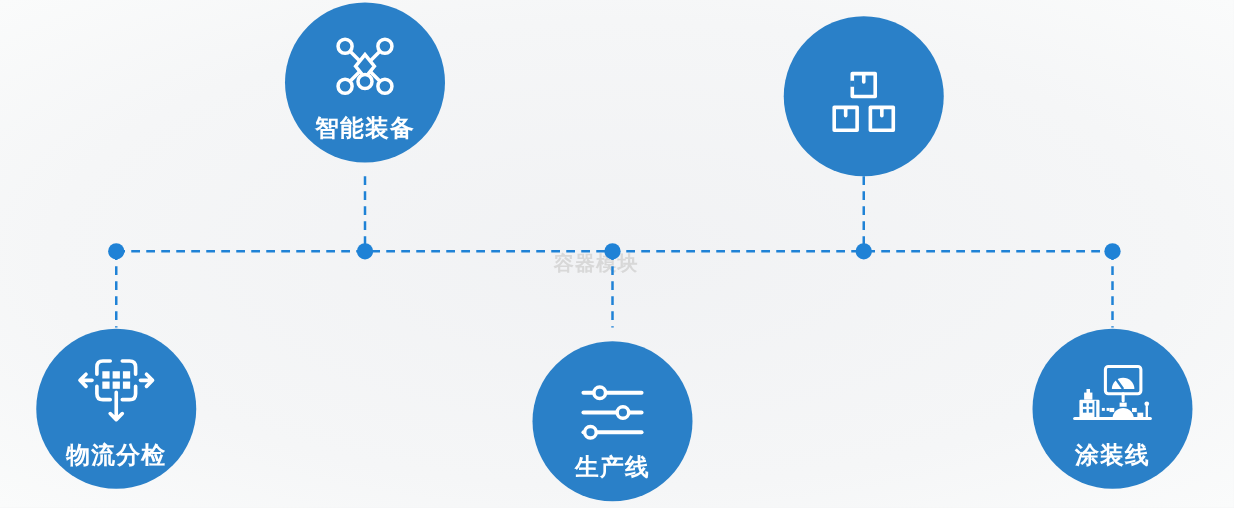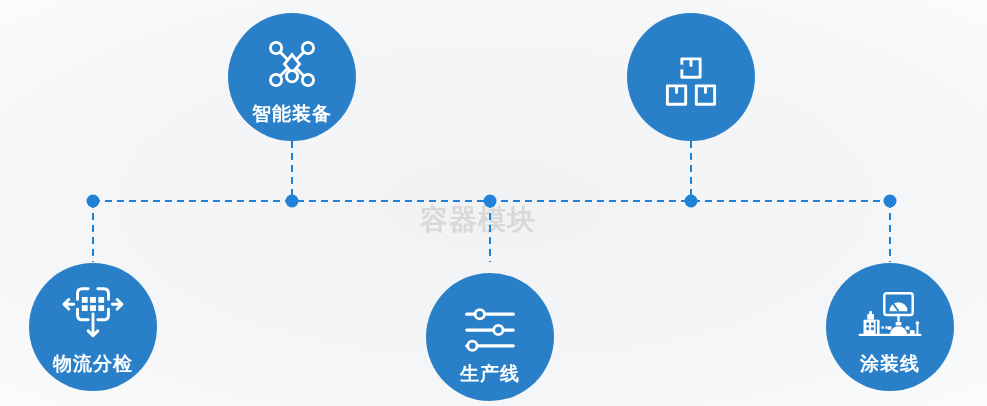--- a/index.html
+++ b/index.html
@@ -15,39 +15,39 @@
     background:var(--bg);
     font-family:"Liberation Sans","DejaVu Sans",sans-serif;
     overflow:hidden;
   }
   .canvas{
     position:relative;width:987px;height:406px;
     background:radial-gradient(ellipse at 50% 50%, #f1f2f4 0%, #f5f6f7 65%, #fafbfb 100%);
   }
   .connector-layer{position:absolute;left:0;top:0;z-index:1;}
   .watermark{
-    position:absolute;left:420px;top:201px;z-index:0;
-    font-size:28px;color:var(--watermark);letter-spacing:1px;font-weight:bold;
+    position:absolute;left:443px;top:201px;z-index:0;
+    font-size:16px;color:var(--watermark);letter-spacing:1px;font-weight:bold;
     user-select:none;
   }
   .node{
     position:absolute;z-index:2;
     width:128px;height:128px;border-radius:50%;
     background:var(--node-fill);
     display:flex;flex-direction:column;align-items:center;justify-content:center;
     cursor:pointer;
   }
   .node .icon-wrap{
     height:60px;display:flex;align-items:flex-end;justify-content:center;margin-top:4px;
   }
   .node .label{
     margin-top:9px;color:var(--label);
     font-size:19px;font-weight:bold;letter-spacing:1px;white-space:nowrap;
   }
-  .n0{left:228px;top:13px;}
+  .n0{left:228px;top:2px;}
   .n1{left:627px;top:13px;}
   .n2{left:29px;top:263px;text-align:right;}
   .n3{left:426px;top:273px;}
   .n4{left:826px;top:263px;}
   .stroke{stroke:#ffffff;fill:none;stroke-width:3;stroke-linecap:round;stroke-linejoin:round;}
   .bgfill{fill:var(--node-fill);stroke:#ffffff;stroke-width:3;}
   .wfill{fill:#ffffff;stroke:none;}
   .bgink{stroke:var(--node-fill);fill:none;}
 </style>
 </head>

